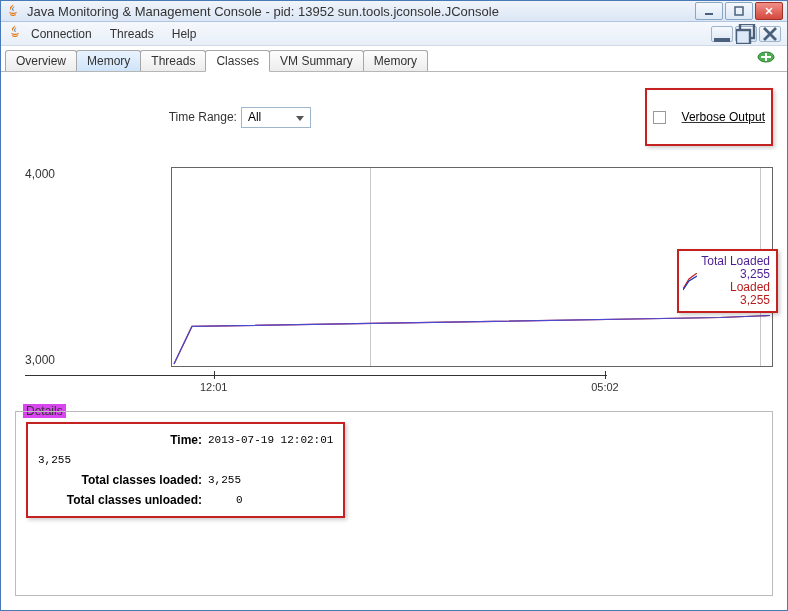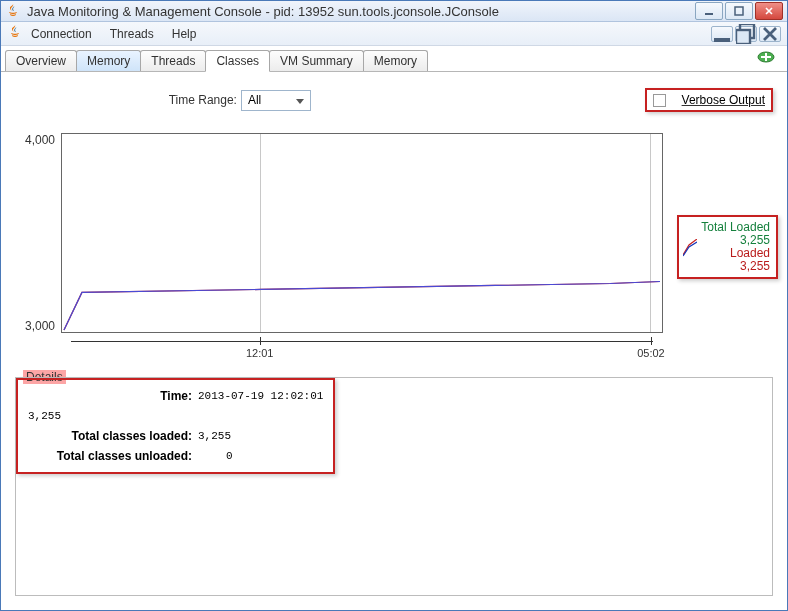--- a/index.html
+++ b/index.html
@@ -38,48 +38,48 @@
 
   
   .panel { flex:1; padding:10px 14px 14px 14px; display:flex; flex-direction:column; }
 
   .controls-row { display:flex; align-items:center; margin:6px 0 10px 0; }
   .controls-center { margin-left:auto; margin-right:auto; display:flex; align-items:center; gap:4px; position:relative; left:-90px; }
   .label { color:#333; }
   .select { border:1px solid #9fb5cc; background:#fff; height:21px; padding:1px 20px 1px 6px; position:relative; width:70px; cursor:pointer; display:flex; align-items:center; }
   .select::after { content:""; position:absolute; right:6px; top:8px; border-left:4px solid transparent; border-right:4px solid transparent; border-top:5px solid #555; }
 
-  .verbose-wrap { display:flex; align-items:center; gap:16px; border:2px solid #c62121; padding:3px 6px; box-shadow:2px 2px 4px rgba(0,0,0,0.2); }
+  .verbose-wrap { display:flex; align-items:center; gap:16px; border:2px solid #c62121; padding:20px 6px; box-shadow:2px 2px 4px rgba(0,0,0,0.2); }
   .checkbox { width:13px; height:13px; border:1px solid #999; background:#fff; cursor:pointer;}
   .verbose-label { text-decoration:underline; text-decoration-color:#333; cursor:pointer; }
 
   
   .chart-group { position:relative; }
   .chart-title { font-size:12px; color:#333; position:absolute; top:-7px; left:26px; background:#fff; padding:0 3px; }
   .chart-box { border-top:1px solid transparent; padding:10px 0 0 0; position:relative; }
-  .chart-row { display:flex; align-items:stretch; }
+  .chart-row { display:flex; align-items:stretch;justify-content:space-between; }
   .yaxis { width:46px; display:flex; flex-direction:column; justify-content:space-between; align-items:flex-end; padding-right:6px; height:200px; font-size:11px; color:#333; }
   .plot { position:relative; width:602px; height:200px; border:1px solid #666; background:#fff; }
   .plot .grid-v { position:absolute; top:0; bottom:0; width:1px; background:#c8c8c8; }
   .plot svg.line { position:absolute; top:0; left:0; width:100%; height:100%; }
   .legend-box { position:absolute; right:-5px; top:92px; border:2px solid #c62121; padding:4px 6px 4px 22px; box-shadow:2px 2px 4px rgba(0,0,0,0.2); background:#fff; font-size:11px; line-height:13px;}
-  .legend-box .tl { color:#15803d; text-align:right;}
+  .legend-box .tl { color:#4c1d95; text-align:right;}
   .legend-box .ld { color:#b91c1c; text-align:right;}
   .legend-box .swatch { position:absolute; left:4px; top:22px; }
-  .xaxis-row { display:flex; margin-top:2px; }
+  .xaxis-row { display:flex; margin-top:2px;flex-direction:column; }
   .xaxis-spacer { width:46px; }
   .xaxis { width:602px; position:relative; height:30px; }
   .xaxis .baseline { position:absolute; top:6px; left:10px; right:10px; height:1px; background:#333;}
   .xaxis .tick { position:absolute; top:2px; width:1px; height:8px; background:#333;}
   .xaxis .ticklabel { position:absolute; top:12px; font-size:11px; color:#333; transform:translateX(-50%);}
 
   
   .details-group { margin-top:12px; position:relative; flex:1; display:flex; flex-direction:column;}
-  .details-title { position:absolute; top:-7px; left:8px; background:#fca5a5; padding:0 3px; color:#333; }
-  .details-box { border:1px solid #bcbcbc; flex:1; position:relative;}
+  .details-title { position:absolute; top:-7px; left:8px; background:#d946ef; padding:0 3px; color:#333; }
+  .details-box { border:1px solid #bcbcbc; flex:1; padding:10px; position:relative;}
   .details-inner { border:2px solid #c62121; box-shadow:2px 2px 4px rgba(0,0,0,0.2); padding:6px 10px; display:inline-block;}
   .detail-row { display:flex; line-height:20px; font-family:"Times New Roman",serif; font-size:14px;}
   .detail-row .k { width:170px; text-align:right; font-weight:bold; padding-right:6px;}
   .detail-row .v { font-family:"Courier New",monospace; font-size:11px;}
 
 </style>
 </head>
 <body>
 
 <div class="outer-window">

